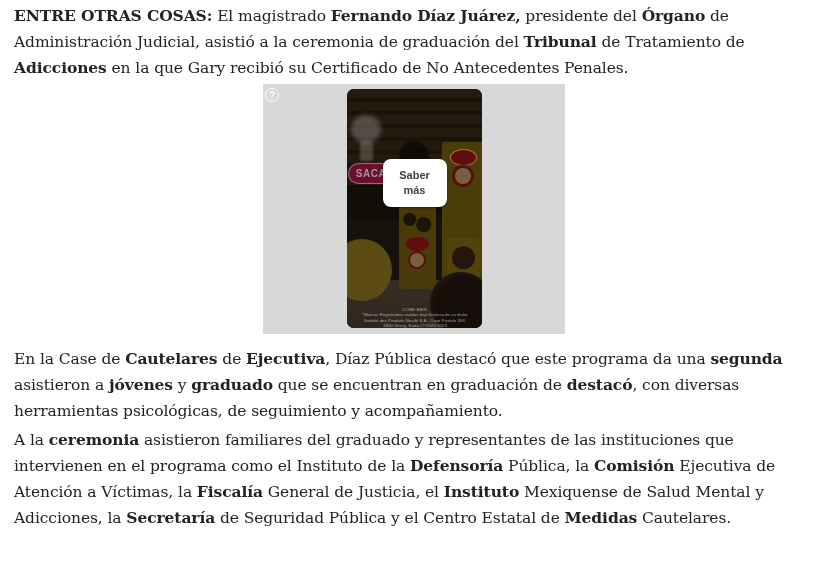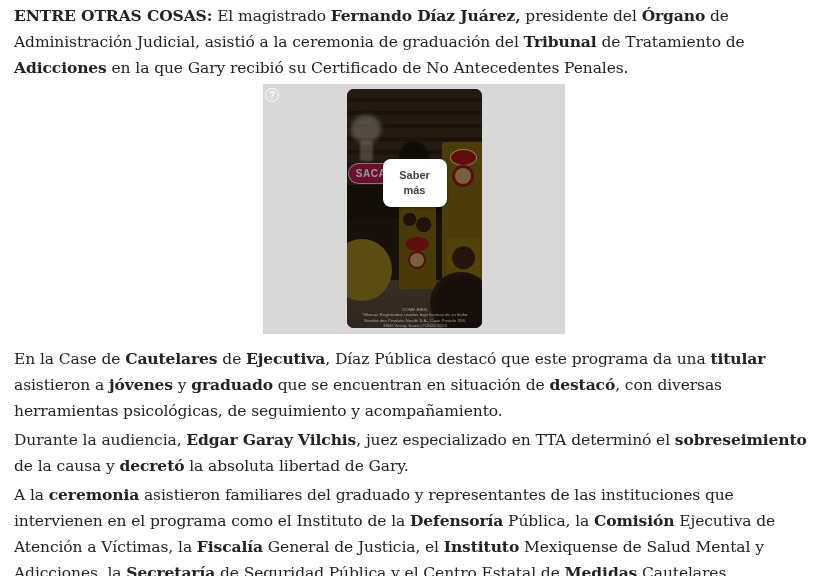--- a/index.html
+++ b/index.html
@@ -161,17 +161,16 @@
 
       <div class="cta-btn">Saber
 más</div>
       <div class="fine-print">COME BIEN.
 *Marcas Registradas usadas bajo licencia de su titular
 Société des Produits Nestlé S.A., Case Postale 353,
 1800 Vevey, Suiza | ©2020 2023</div>
     </div>
   </div>
 
-  <p class="para"><span>En la Case de </span><b>Cautelares</b><span> de </span><b>Ejecutiva</b><span>, Díaz Pública destacó que este programa da una </span><b>titular</b><span> asistieron a </span><b>jóvenes</b><span> y </span><b>graduado</b><span> que se encuentran en situación de </span><b>destacó</b><span>, con diversas herramientas psicológicas, de seguimiento y acompañamiento.</span></p>
-  <p class="para"><span>Durante la audiencia, </span><b>Edgar Garay Vilchis</b><span>, juez especializado en TTA determinó el </span><b>sobreseimiento</b><span> de la causa y </span><b>decretó</b><span> la absoluta libertad de Gary.</span></p>
+  <p class="para"><span>En la Case de </span><b>Cautelares</b><span> de </span><b>Ejecutiva</b><span>, Díaz Pública destacó que este programa da una </span><b>segunda</b><span> asistieron a </span><b>jóvenes</b><span> y </span><b>graduado</b><span> que se encuentran en graduación de </span><b>destacó</b><span>, con diversas herramientas psicológicas, de seguimiento y acompañamiento.</span></p>
   <p class="para"><span>A la </span><b>ceremonia</b><span> asistieron familiares del graduado y representantes de las instituciones que intervienen en el programa como el Instituto de la </span><b>Defensoría</b><span> Pública, la </span><b>Comisión</b><span> Ejecutiva de Atención a Víctimas, la </span><b>Fiscalía</b><span> General de Justicia, el </span><b>Instituto</b><span> Mexiquense de Salud Mental y Adicciones, la </span><b>Secretaría</b><span> de Seguridad Pública y el Centro Estatal de </span><b>Medidas</b><span> Cautelares.</span></p>
 
 </div>
 
 </body></html>

